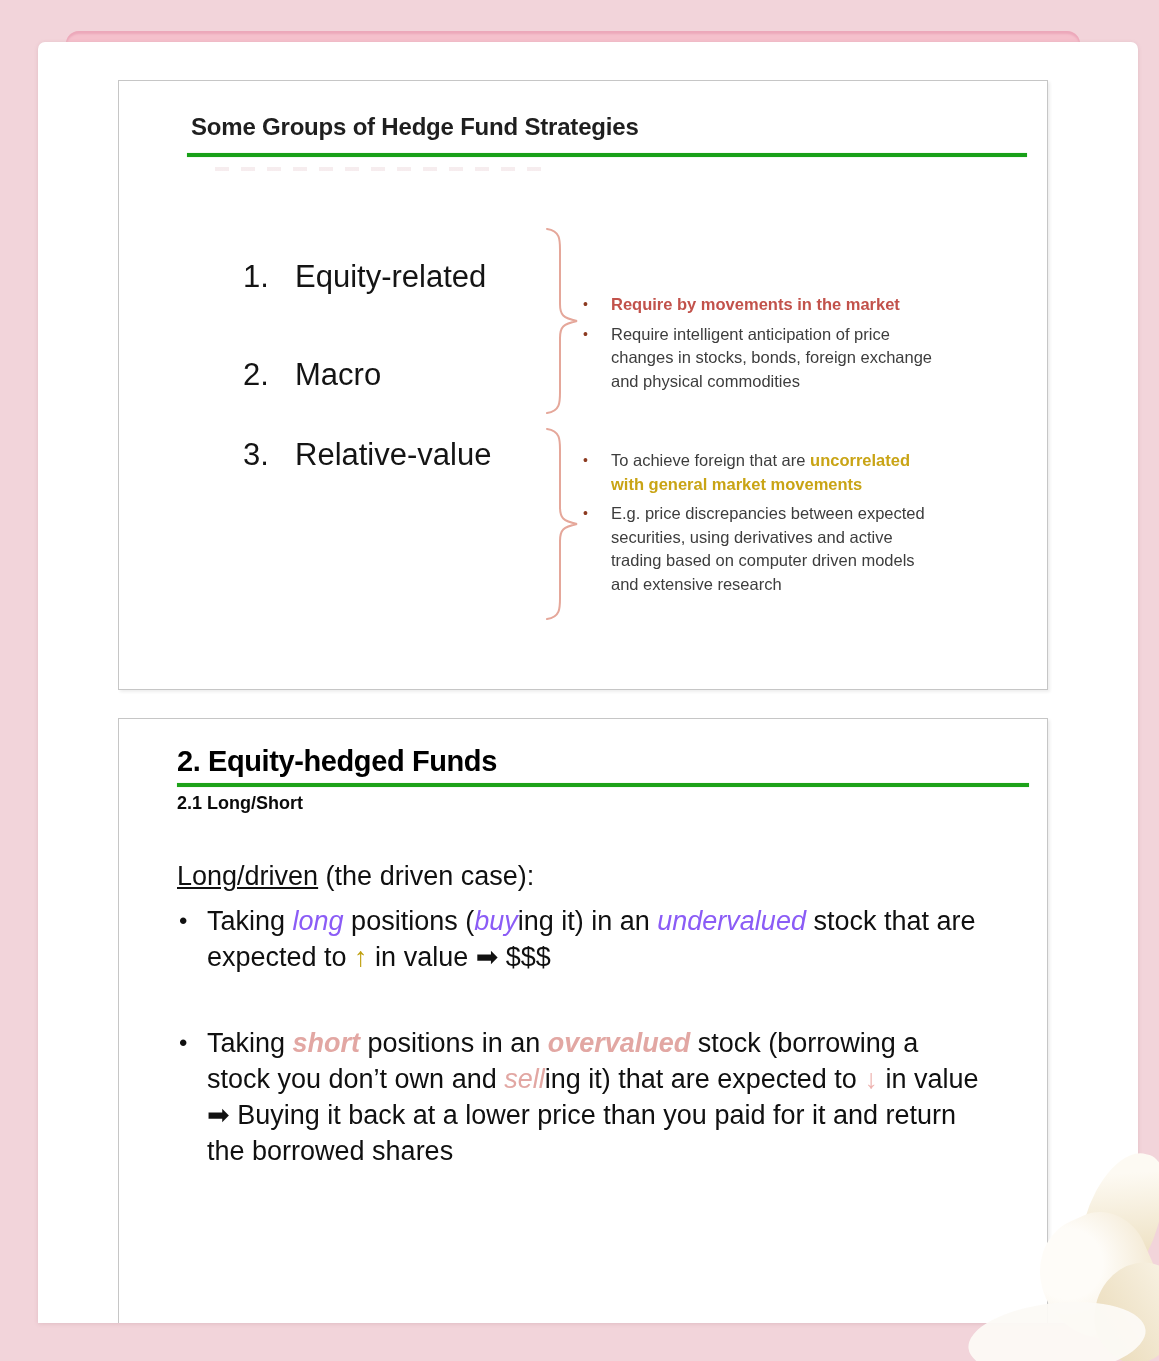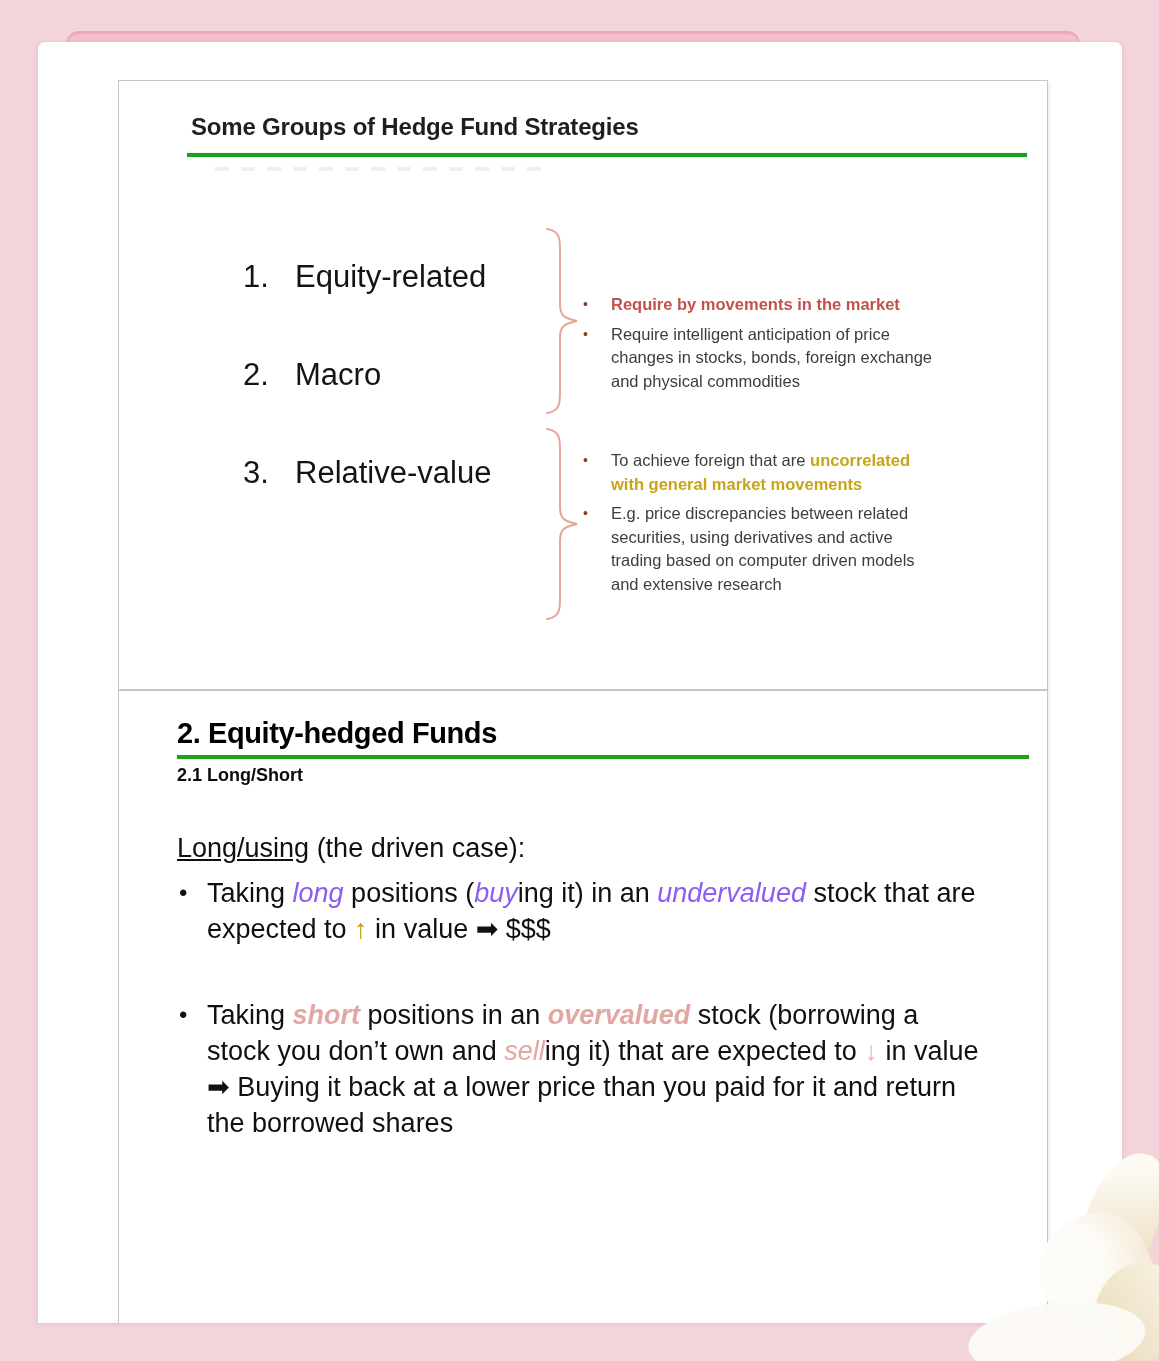--- a/index.html
+++ b/index.html
@@ -13,30 +13,30 @@
     position:absolute;left:66px;top:31px;width:1014px;height:26px;
     background:#f5c0cc;border-radius:13px;
     box-shadow:inset 0 3px 2px #eca8ba;
     z-index:0;
   }
   
   .page{
     position:absolute;left:38px;top:42px;width:1084px;height:1281px;
     background:#ffffff;border-radius:7px 7px 0 0;
     box-shadow:0 1px 4px rgba(150,90,100,.18);
-    z-index:1;overflow:hidden;
+    z-index:1;overflow:hidden;padding-left:16px;
   }
   
   .slide{
     position:absolute;left:80px;width:928px;background:#fff;
     border:1.5px solid #c6c6c6;
     box-shadow:2px 2px 3px rgba(0,0,0,.07);
   }
   .slide1{top:38px;height:608px;}
-  .slide2{top:648px;height:640px;}
+  .slide2{top:676px;height:640px;}
 
   
   .s1-title{
     position:absolute;left:72px;top:32px;
     font-size:24px;font-weight:700;color:#1f1f1f;letter-spacing:-.2px;
   }
   .s1-underline{
     position:absolute;left:68px;top:72px;width:840px;height:4px;
     background:#18a018;box-shadow:0 0 1px #7cc97c;
   }
@@ -131,21 +131,21 @@
     <div class="s1-title">Some Groups of Hedge Fund Strategies</div>
     <div class="s1-underline"></div>
     <div class="erased-mark"></div>
 
     <div class="s1-item" style="top:178px">
       <span class="num">1.</span><span>Equity-related</span>
     </div>
     <div class="s1-item" style="top:276px">
       <span class="num">2.</span><span>Macro</span>
     </div>
-    <div class="s1-item" style="top:374px">
+    <div class="s1-item" style="top:356px">
       <span class="num">3.</span><span>Relative-value</span>
     </div>
 
     <svg class="brace" style="top:146px" width="40" height="188" viewBox="0 0 40 188">
       <path d="M6,2 C20,4 19,14 19,26 L19,77 C19,88 22,91 36,94 C22,97 19,100 19,111 L19,162 C19,174 20,184 6,186" fill="none" stroke="#e5a79a" stroke-width="2" stroke-linecap="round"></path>
     </svg>
     <svg class="brace" style="top:346px" width="40" height="194" viewBox="0 0 40 194">
       <path d="M6,2 C20,4 19,14 19,26 L19,80 C19,91 22,94 36,97 C22,100 19,103 19,114 L19,168 C19,180 20,190 6,192" fill="none" stroke="#e5a79a" stroke-width="2" stroke-linecap="round"></path>
     </svg>
 
@@ -160,31 +160,31 @@
       </li>
     </ul>
 
     <ul class="s1-bullets" style="top:368px">
       <li>
         <span class="dot">•</span>
         <span class="rich"><span class="seg-plain">To achieve foreign that are </span><span class="seg-gold-bold">uncorrelated with general market movements</span></span>
       </li>
       <li>
         <span class="dot">•</span>
-        <span class="rich"><span class="seg-plain">E.g. price discrepancies between related securities, using derivatives and active trading based on computer driven models and extensive research</span></span>
+        <span class="rich"><span class="seg-plain">E.g. price discrepancies between expected securities, using derivatives and active trading based on computer driven models and extensive research</span></span>
       </li>
     </ul>
   </div>
 
   <div class="slide slide2">
     <div class="s2-title">2. Equity-hedged Funds</div>
     <div class="s2-underline"></div>
     <div class="s2-subtitle">2.1 Long/Short</div>
 
-    <div class="s2-lead"><span class="seg-underline">Long/using</span><span class="seg-plain"> (the driven case):</span></div>
+    <div class="s2-lead"><span class="seg-underline">Long/driven</span><span class="seg-plain"> (the driven case):</span></div>
 
     <div class="s2-bullet" style="top:184px">
       <span class="dot">•</span>
       <span class="rich"><span class="seg-plain">Taking </span><span class="seg-gold-bi">long</span><span class="seg-plain"> positions (</span><span class="seg-gold-bi">buy</span><span class="seg-plain">ing it) in an </span><span class="seg-gold-bi">undervalued</span><span class="seg-plain"> stock that are expected to </span><span class="seg-gold-arrow">↑</span><span class="seg-plain"> in value </span><span class="seg-black-arrow">➡</span><span class="seg-plain"> $$$</span></span>
     </div>
 
     <div class="s2-bullet" style="top:306px">
       <span class="dot">•</span>
       <span class="rich"><span class="seg-plain">Taking </span><span class="seg-pink-bi">short</span><span class="seg-plain"> positions in an </span><span class="seg-pink-bi">overvalued</span><span class="seg-plain"> stock (borrowing a stock you don’t own and </span><span class="seg-pink-i">sell</span><span class="seg-plain">ing it) that are expected to </span><span class="seg-pink-arrow">↓</span><span class="seg-plain"> in value </span><span class="seg-black-arrow">➡</span><span class="seg-plain"> Buying it back at a lower price than you paid for it and return the borrowed shares</span></span>
     </div>

